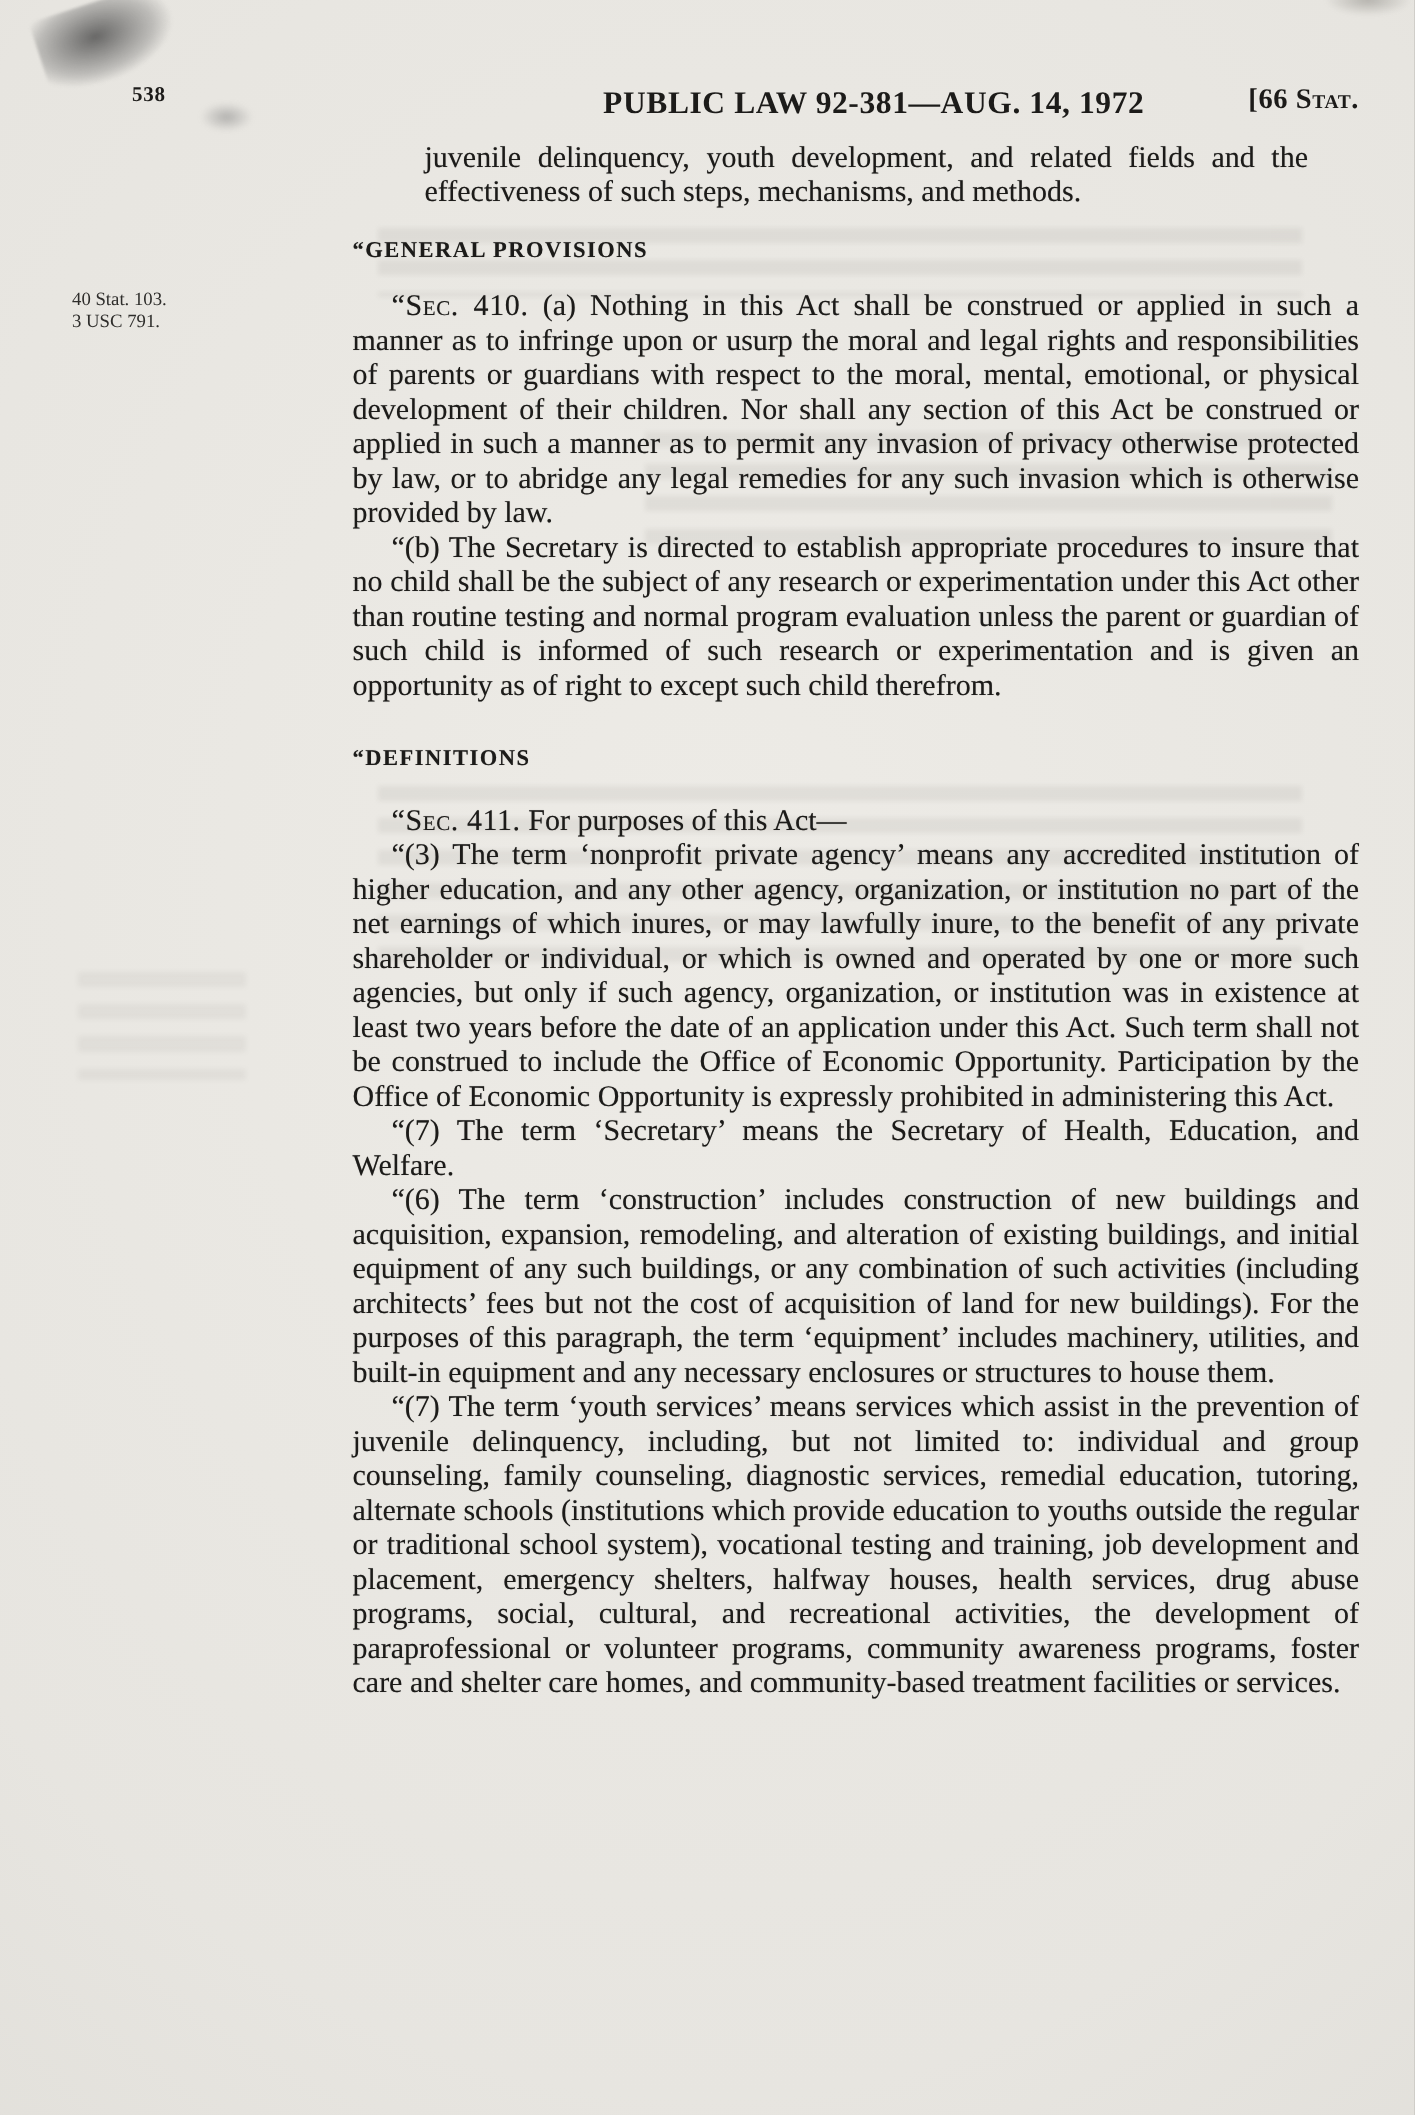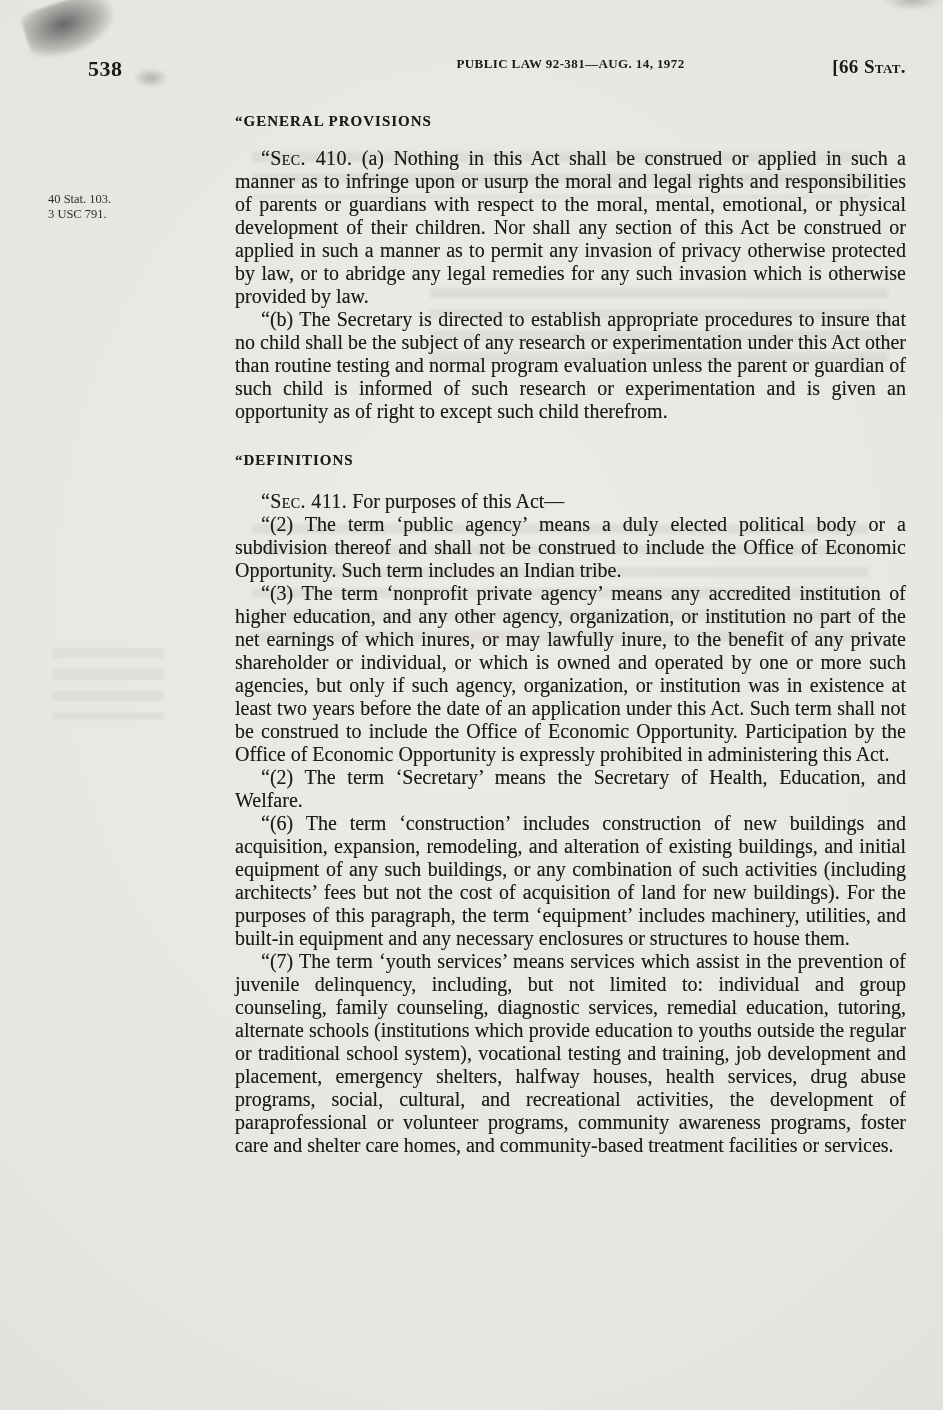--- a/index.html
+++ b/index.html
@@ -12,22 +12,22 @@
   .page {
     position: relative;
     width: 943px; height: 1410px;
     overflow: hidden;
     background: radial-gradient(130% 110% at 50% 42%, #edebe6 0%, #e7e5e0 52%, #d8d6d0 100%);
     color: #1c1b19;
   }
 
   
   .running-head span { position: absolute; top: 56px; font-weight: bold; }
-  .page-number   { left: 88px;  font-size: 22px; letter-spacing: .5px; }
-  .header-title  { left: 235px; width: 671px; text-align: center; font-size: 13px; letter-spacing: .4px; }
+  .page-number   { left: 88px;  font-size: 14px; letter-spacing: .5px; }
+  .header-title  { left: 247px; width: 671px; text-align: center; font-size: 21px; letter-spacing: .4px; }
   .header-stat   { left: 790px; width: 116px; text-align: right; font-size: 19px; font-variant: small-caps; letter-spacing: .4px; }
 
   
   .margin-note {
     position: absolute; left: 48px; top: 192px; width: 92px;
     font-size: 12.5px; line-height: 15px; text-align: left;
     color: #2e2d2b;
   }
 
   
@@ -94,31 +94,31 @@
     <span class="header-title">PUBLIC LAW 92-381—AUG. 14, 1972</span>
     <span class="header-stat">[66 Stat.</span>
   </header>
 
   <aside class="margin-note">
     <div>40 Stat. 103.</div>
     <div>3 USC 791.</div>
   </aside>
 
   <main class="column">
+    <p class="block-indent">juvenile delinquency, youth development, and related fields and the effectiveness of such steps, mechanisms, and methods.</p>
 
     <h2 class="section-heading">“GENERAL PROVISIONS</h2>
 
     <p><span class="sec-lead">“Sec. 410.</span><span> (a) Nothing in this Act shall be construed or applied in such a manner as to infringe upon or usurp the moral and legal rights and responsibilities of parents or guardians with respect to the moral, mental, emotional, or physical development of their children. Nor shall any section of this Act be construed or applied in such a manner as to permit any invasion of privacy otherwise protected by law, or to abridge any legal remedies for any such invasion which is otherwise provided by law.</span></p>
 
     <p>“(b) The Secretary is directed to establish appropriate procedures to insure that no child shall be the subject of any research or experimentation under this Act other than routine testing and normal program evaluation unless the parent or guardian of such child is informed of such research or experimentation and is given an opportunity as of right to except such child therefrom.</p>
 
     <h2 class="section-heading defs">“DEFINITIONS</h2>
 
     <p><span class="sec-lead">“Sec. 411.</span><span> For purposes of this Act—</span></p>
 
-    <p>“(2) The term ‘public agency’ means a duly elected political body or a subdivision thereof and shall not be construed to include the Office of Economic Opportunity. Such term includes an Indian tribe.</p>
     <p>“(3) The term ‘nonprofit private agency’ means any accredited institution of higher education, and any other agency, organization, or institution no part of the net earnings of which inures, or may lawfully inure, to the benefit of any private shareholder or individual, or which is owned and operated by one or more such agencies, but only if such agency, organization, or institution was in existence at least two years before the date of an application under this Act. Such term shall not be construed to include the Office of Economic Opportunity. Participation by the Office of Economic Opportunity is expressly prohibited in administering this Act.</p>
-    <p>“(2) The term ‘Secretary’ means the Secretary of Health, Education, and Welfare.</p>
+    <p>“(7) The term ‘Secretary’ means the Secretary of Health, Education, and Welfare.</p>
     <p>“(6) The term ‘construction’ includes construction of new buildings and acquisition, expansion, remodeling, and alteration of existing buildings, and initial equipment of any such buildings, or any combination of such activities (including architects’ fees but not the cost of acquisition of land for new buildings). For the purposes of this paragraph, the term ‘equipment’ includes machinery, utilities, and built-in equipment and any necessary enclosures or structures to house them.</p>
     <p>“(7) The term ‘youth services’ means services which assist in the prevention of juvenile delinquency, including, but not limited to: individual and group counseling, family counseling, diagnostic services, remedial education, tutoring, alternate schools (institutions which provide education to youths outside the regular or traditional school system), vocational testing and training, job development and placement, emergency shelters, halfway houses, health services, drug abuse programs, social, cultural, and recreational activities, the development of paraprofessional or volunteer programs, community awareness programs, foster care and shelter care homes, and community-based treatment facilities or services.</p>
   </main>
 
 </div>
 
 </body></html>

